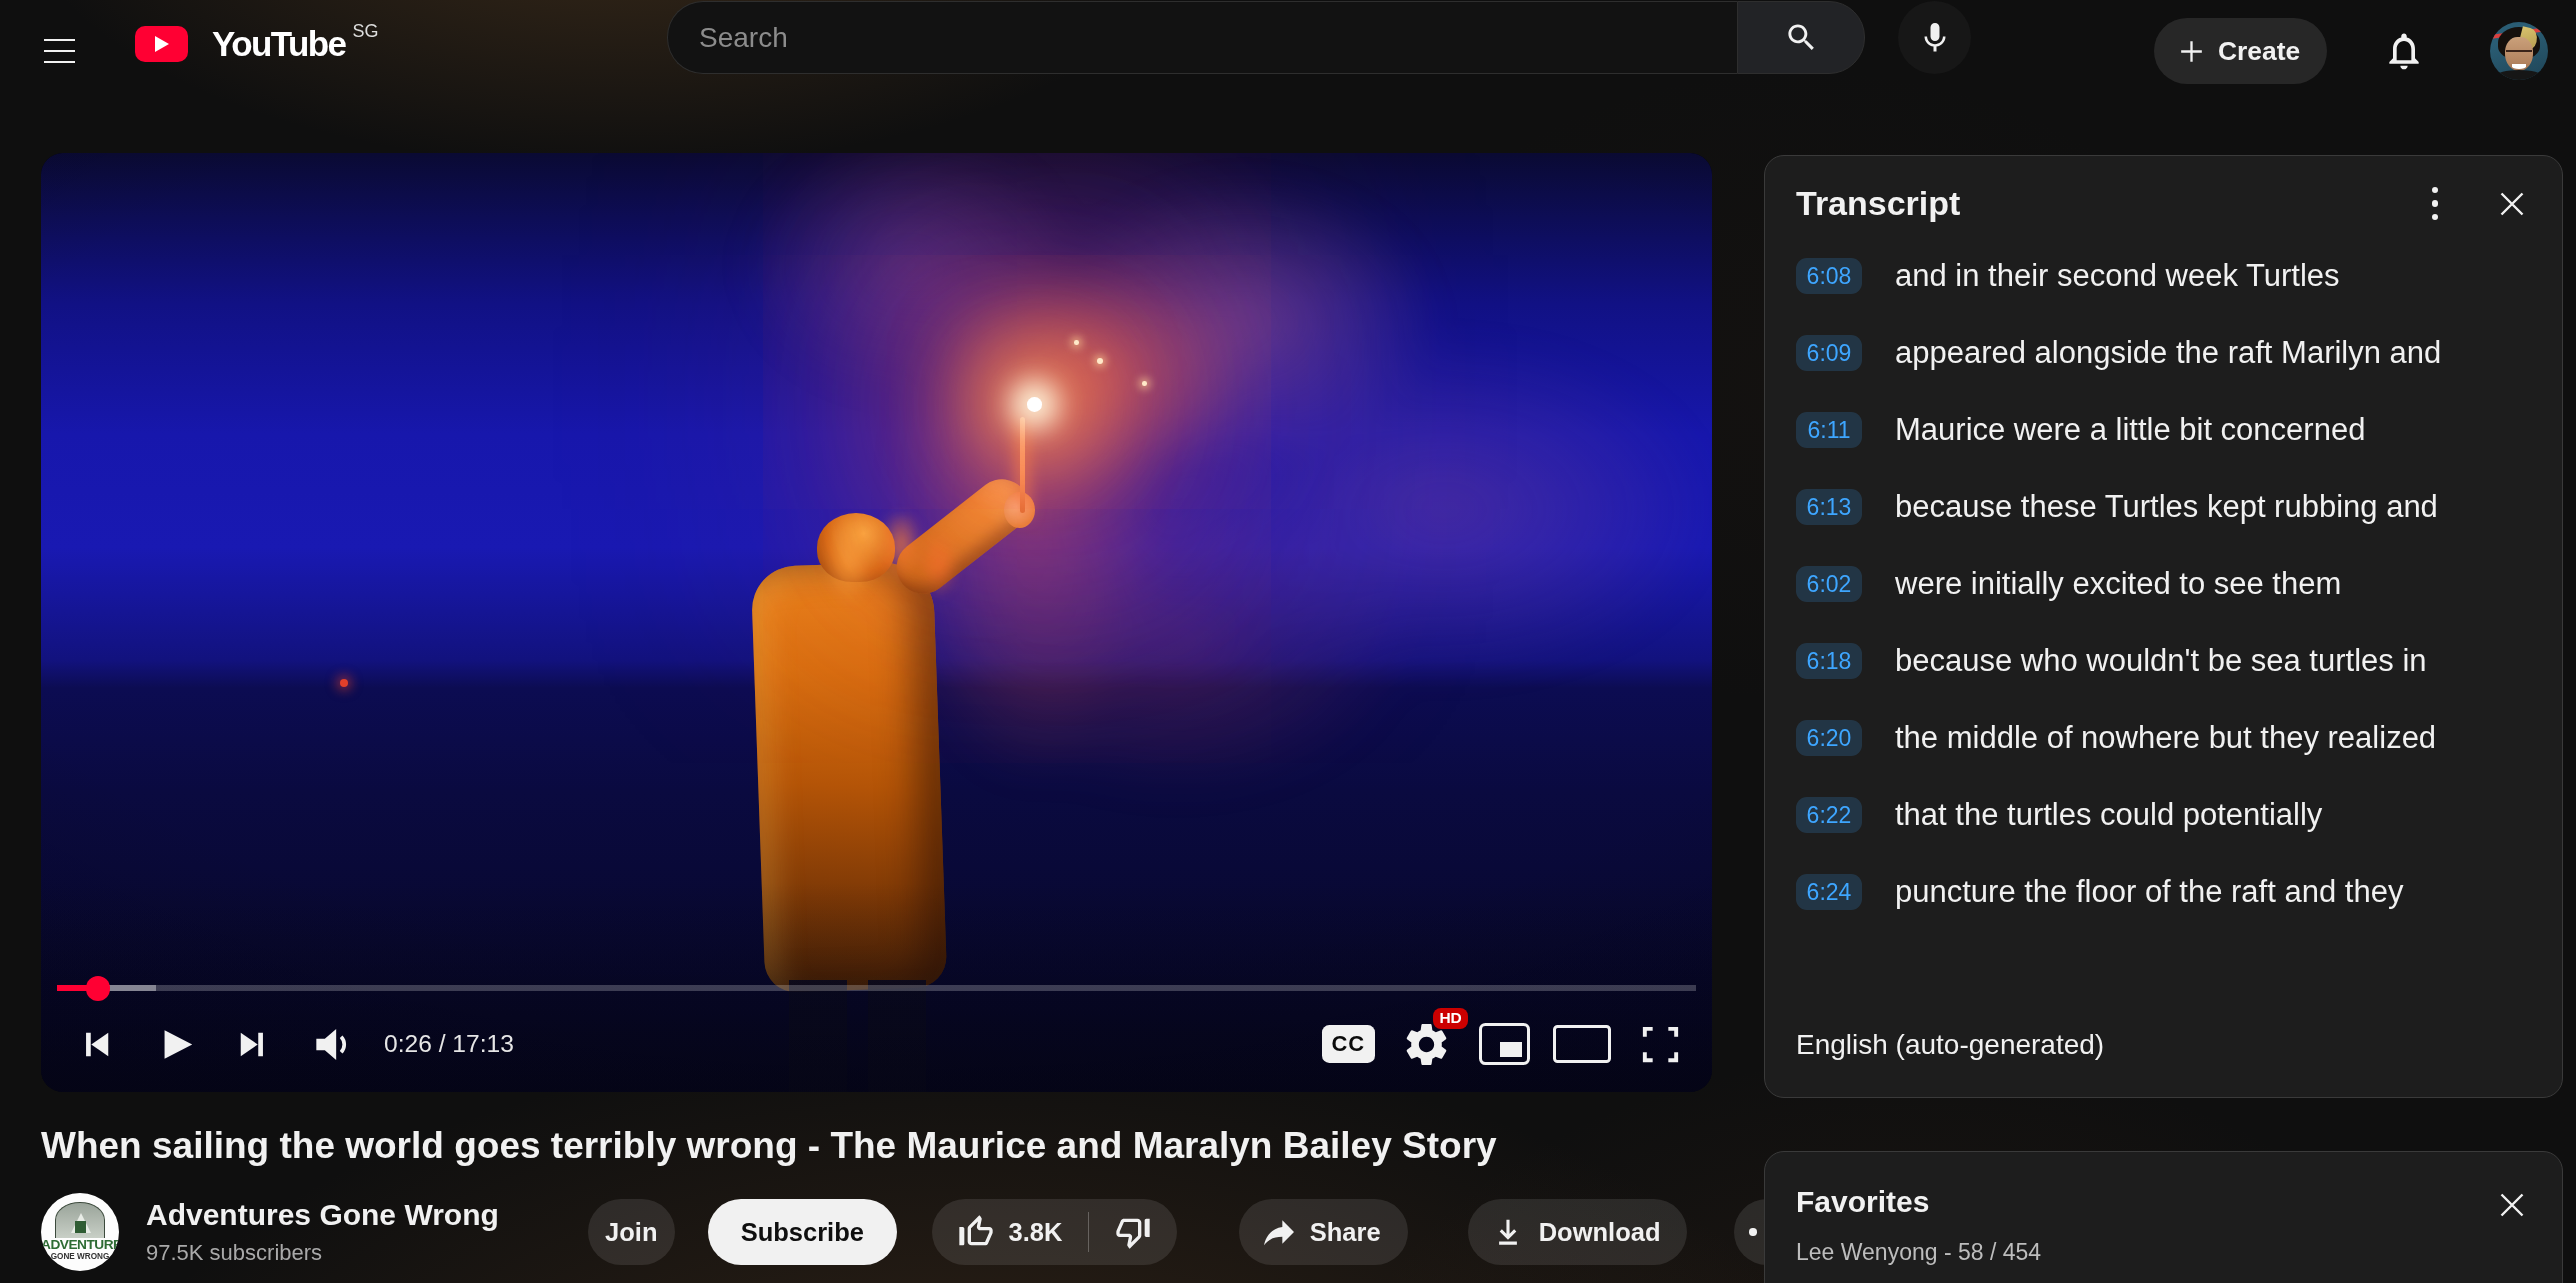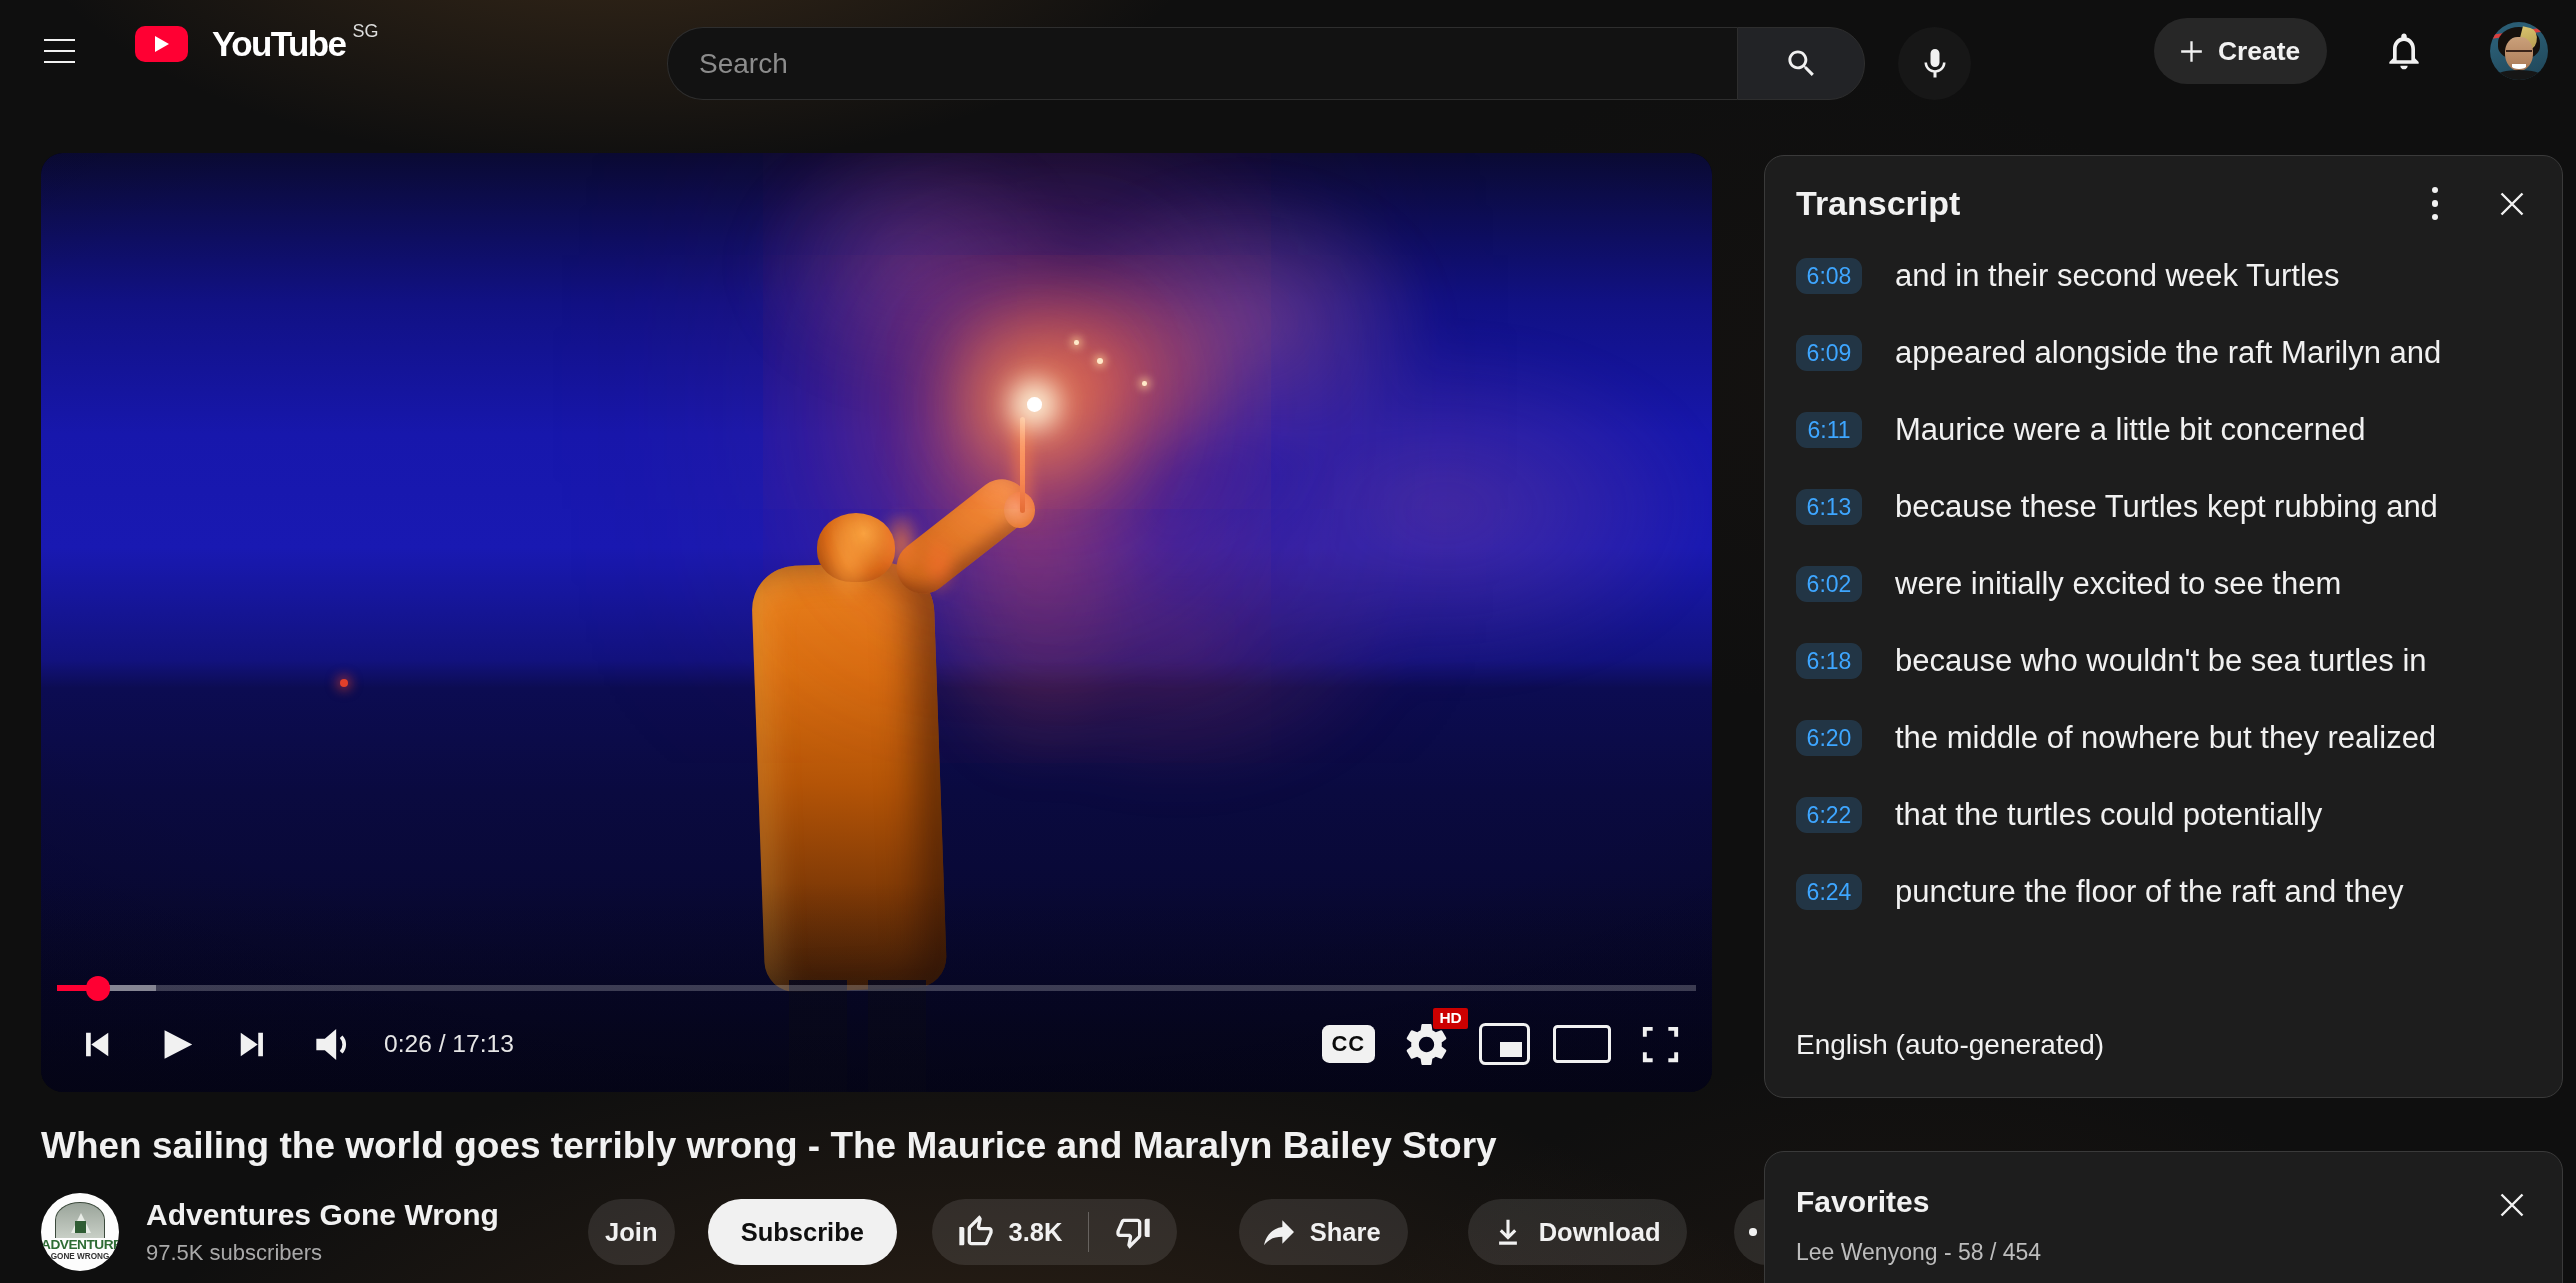--- a/index.html
+++ b/index.html
@@ -22,21 +22,21 @@
 
   
   .header { position:absolute; top:0; left:0; width:100%; height:102px; z-index:5; }
   .hamburger { position:absolute; left:38px; top:29px; width:44px; height:44px; display:flex; flex-direction:column; justify-content:center; gap:8.2px; cursor:pointer; }
   .hamburger span { display:block; width:31px; height:2.7px; background:#f1f1f1; margin-left:6.4px; }
   .logo { position:absolute; left:135px; top:24px; display:flex; align-items:center; cursor:pointer; }
   .logo-badge { width:53px; height:36px; background:#f03; border-radius:10px; position:relative; }
   .logo-badge::after { content:""; position:absolute; left:20px; top:10px; border-left:14.6px solid #fff; border-top:8.2px solid transparent; border-bottom:8.2px solid transparent; }
   .logo-text { font-size:35px; font-weight:700; letter-spacing:-1.6px; color:#fff; margin-left:24px; }
   .logo-region { font-size:18px; color:#ddd; letter-spacing:0; font-weight:400; position:relative; top:-12.7px; margin-left:7.3px; }
-  .searchwrap { position:absolute; left:667px; top:27px; height:73px; display:flex; align-items:center; }
+  .searchwrap { position:absolute; left:667px; top:1px; height:73px; display:flex; align-items:center; }
   .searchbox { width:1070px; height:73px; background:#121212; border:0.9px solid #2e2e2e; border-right:none; border-radius:36px 0 0 36px; display:flex; align-items:center; padding-left:31px; }
   .searchbox input { background:transparent; border:none; outline:none; color:#f1f1f1; font-size:28px; width:95%; font-family:inherit; }
   .searchbox input::placeholder { color:#8c8c8c; }
   .searchbtn { width:128px; height:73px; background:#222326; border:0.9px solid #2e2e2e; border-radius:0 36px 36px 0; display:flex; align-items:center; justify-content:center; cursor:pointer; }
   .micbtn { width:73px; height:73px; border-radius:50%; background:#171717; margin-left:33px; display:flex; align-items:center; justify-content:center; cursor:pointer; }
   .createbtn { position:absolute; left:2154px; top:18px; height:66px; padding:0 27px 0 22px; border-radius:33px; background:rgba(255,255,255,.10); display:flex; align-items:center; gap:11px; cursor:pointer; }
   .createbtn .lbl { font-size:26.4px; font-weight:700; color:#f1f1f1; }
   .bellbtn { position:absolute; left:2378px; top:25.5px; width:51px; height:51px; display:flex; align-items:center; justify-content:center; cursor:pointer; }
   .avatar {
     position:absolute; left:2490px; top:22px; width:58px; height:58px; border-radius:50%; overflow:hidden; cursor:pointer;
@@ -101,21 +101,21 @@
   .progress { position:absolute; left:16.4px; right:16.4px; top:0; height:6.4px; background:rgba(255,255,255,.22); cursor:pointer; }
   .progress .buffer { position:absolute; left:0; top:0; height:100%; width:6%; background:rgba(255,255,255,.38); }
   .progress .played { position:absolute; left:0; top:0; height:100%; width:2.45%; background:#f03; }
   .progress .knob { position:absolute; left:calc(2.45% - 12px); top:-9px; width:24.6px; height:24.6px; border-radius:50%; background:#f03; }
   .ctl-row { position:absolute; left:0; bottom:9px; width:100%; height:78px; display:flex; align-items:center; }
   .ctl-btn { width:78px; height:78px; display:flex; align-items:center; justify-content:center; cursor:pointer; flex:0 0 auto; }
   .time { font-size:24.6px; color:#e6e6e6; margin-left:14.6px; white-space:nowrap; }
   .ctl-spacer { flex:1; }
   .cc-box { width:53px; height:38px; background:#f1f1f1; border-radius:7.3px; color:#0b0b0b; font-weight:700; font-size:22px; letter-spacing:0.9px; display:flex; align-items:center; justify-content:center; }
   .gear-wrap { position:relative; }
-  .hd-badge { position:absolute; top:-11px; right:-16.4px; background:#c00; color:#fff; font-size:15.5px; font-weight:700; padding:1.8px 6.4px; border-radius:2px; }
+  .hd-badge { position:absolute; top:-11px; right:-16.4px; background:#c00; color:#fff; font-size:15.5px; font-weight:700; padding:1.8px 6.4px; border-radius:8px; }
   .mini-ic { width:51px; height:42px; border:3.6px solid #f1f1f1; border-radius:6.4px; position:relative; }
   .mini-ic::after { content:""; position:absolute; right:4.6px; bottom:4.6px; width:22px; height:15.5px; background:#f1f1f1; }
   .theater-ic { width:58px; height:38px; border:3.6px solid #f1f1f1; border-radius:4.6px; }
 
   
   .vtitle { position:absolute; left:41px; top:1125px; width:1666px; font-size:37px; font-weight:700; color:#f1f1f1; z-index:3; white-space:nowrap; }
   .chrow { position:absolute; left:41px; top:1191px; width:1671px; height:82px; display:flex; align-items:center; z-index:3; }
   .ch-avatar { width:78px; height:78px; border-radius:50%; background:#fdfdfd; position:relative; overflow:hidden; flex:0 0 auto; cursor:pointer; }
   .ch-avatar .arch { position:absolute; left:18%; top:12%; width:64%; height:46%; border-radius:50% 50% 0 0; background:linear-gradient(180deg,#9aa49a,#c8cfc6); border:1.8px solid #3c4a3c; border-bottom:none; }
   .ch-avatar .mount { position:absolute; left:38%; top:26%; width:0; height:0; border-left:10px solid transparent; border-right:10px solid transparent; border-bottom:20px solid #e8ecE6; }

